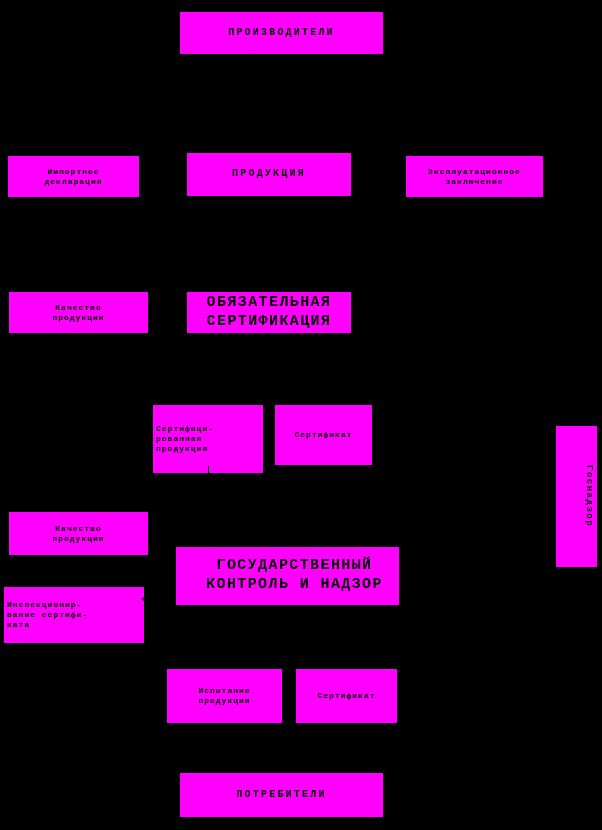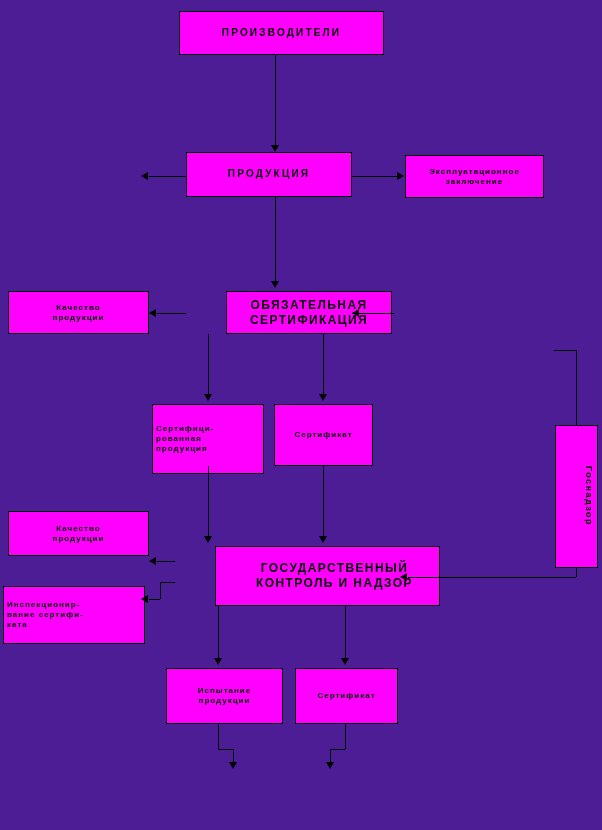--- a/index.html
+++ b/index.html
@@ -4,23 +4,23 @@
 <style>
   html, body {
     margin: 0;
     padding: 0;
     background: #FF00FF;
   }
   #canvas {
     position: relative;
     width: 602px;
     height: 830px;
-    background: #4c1d95;
+    background: #000000;
     overflow: hidden;
-    font-family: Liberation Sans, sans-serif;
+    font-family: Liberation Mono, monospace;
   }
   .node {
     position: absolute;
     box-sizing: border-box;
     border: 1px solid #000000;
     background: #FF00FF;
     color: #000000;
     display: flex;
     align-items: center;
     justify-content: center;
@@ -28,23 +28,22 @@
     line-height: 1.25;
     letter-spacing: 1.2px;
     font-weight: bold;
     padding: 2px 3px;
   }
   .node.small {
     font-size: 8px;
     letter-spacing: 1.0px;
   }
   .node.mid {
-    font-size: 12px;
+    font-size: 15px;
     letter-spacing: 1.4px;
-    margin-left: 40px;
   }
   .node.big {
     font-size: 10px;
     letter-spacing: 2.2px;
   }
   .node.left {
     justify-content: flex-start;
     text-align: left;
   }
   .node.vertical {
@@ -90,20 +89,24 @@
 <div id="canvas">
 
   <div class="node big" style="left:179px; top:11px; width:205px; height:44px;">
     <span class="inner">ПРОИЗВОДИТЕЛИ</span>
   </div>
 
   <div class="node big" style="left:186px; top:152px; width:166px; height:45px;">
     <span class="inner">ПРОДУКЦИЯ</span>
   </div>
 
+  <div class="node small" style="left:7px; top:155px; width:133px; height:43px;">
+    <span class="inner">Импортное
+декларация</span>
+  </div>
 
   <div class="node small" style="left:405px; top:155px; width:139px; height:43px;">
     <span class="inner">Эксплуатационное
 заключение</span>
   </div>
 
   <div class="node small" style="left:8px; top:291px; width:141px; height:43px;">
     <span class="inner">Качество
 продукции</span>
   </div>
@@ -146,20 +149,23 @@
 
   <div class="node small" style="left:166px; top:668px; width:117px; height:56px;">
     <span class="inner">Испытание
 продукции</span>
   </div>
 
   <div class="node small" style="left:295px; top:668px; width:103px; height:56px;">
     <span class="inner">Сертификат</span>
   </div>
 
+  <div class="node big" style="left:179px; top:772px; width:205px; height:46px;">
+    <span class="inner">ПОТРЕБИТЕЛИ</span>
+  </div>
 
   <div class="conn v" style="left:275px; top:55px; height:90px;"></div>
   <div class="arrow down" style="left:271px; top:145px;"></div>
 
   <div class="conn h" style="left:149px; top:176px; width:37px;"></div>
   <div class="arrow left" style="left:141px; top:172px;"></div>
 
   <div class="conn h" style="left:352px; top:176px; width:45px;"></div>
   <div class="arrow right" style="left:397px; top:172px;"></div>
 

